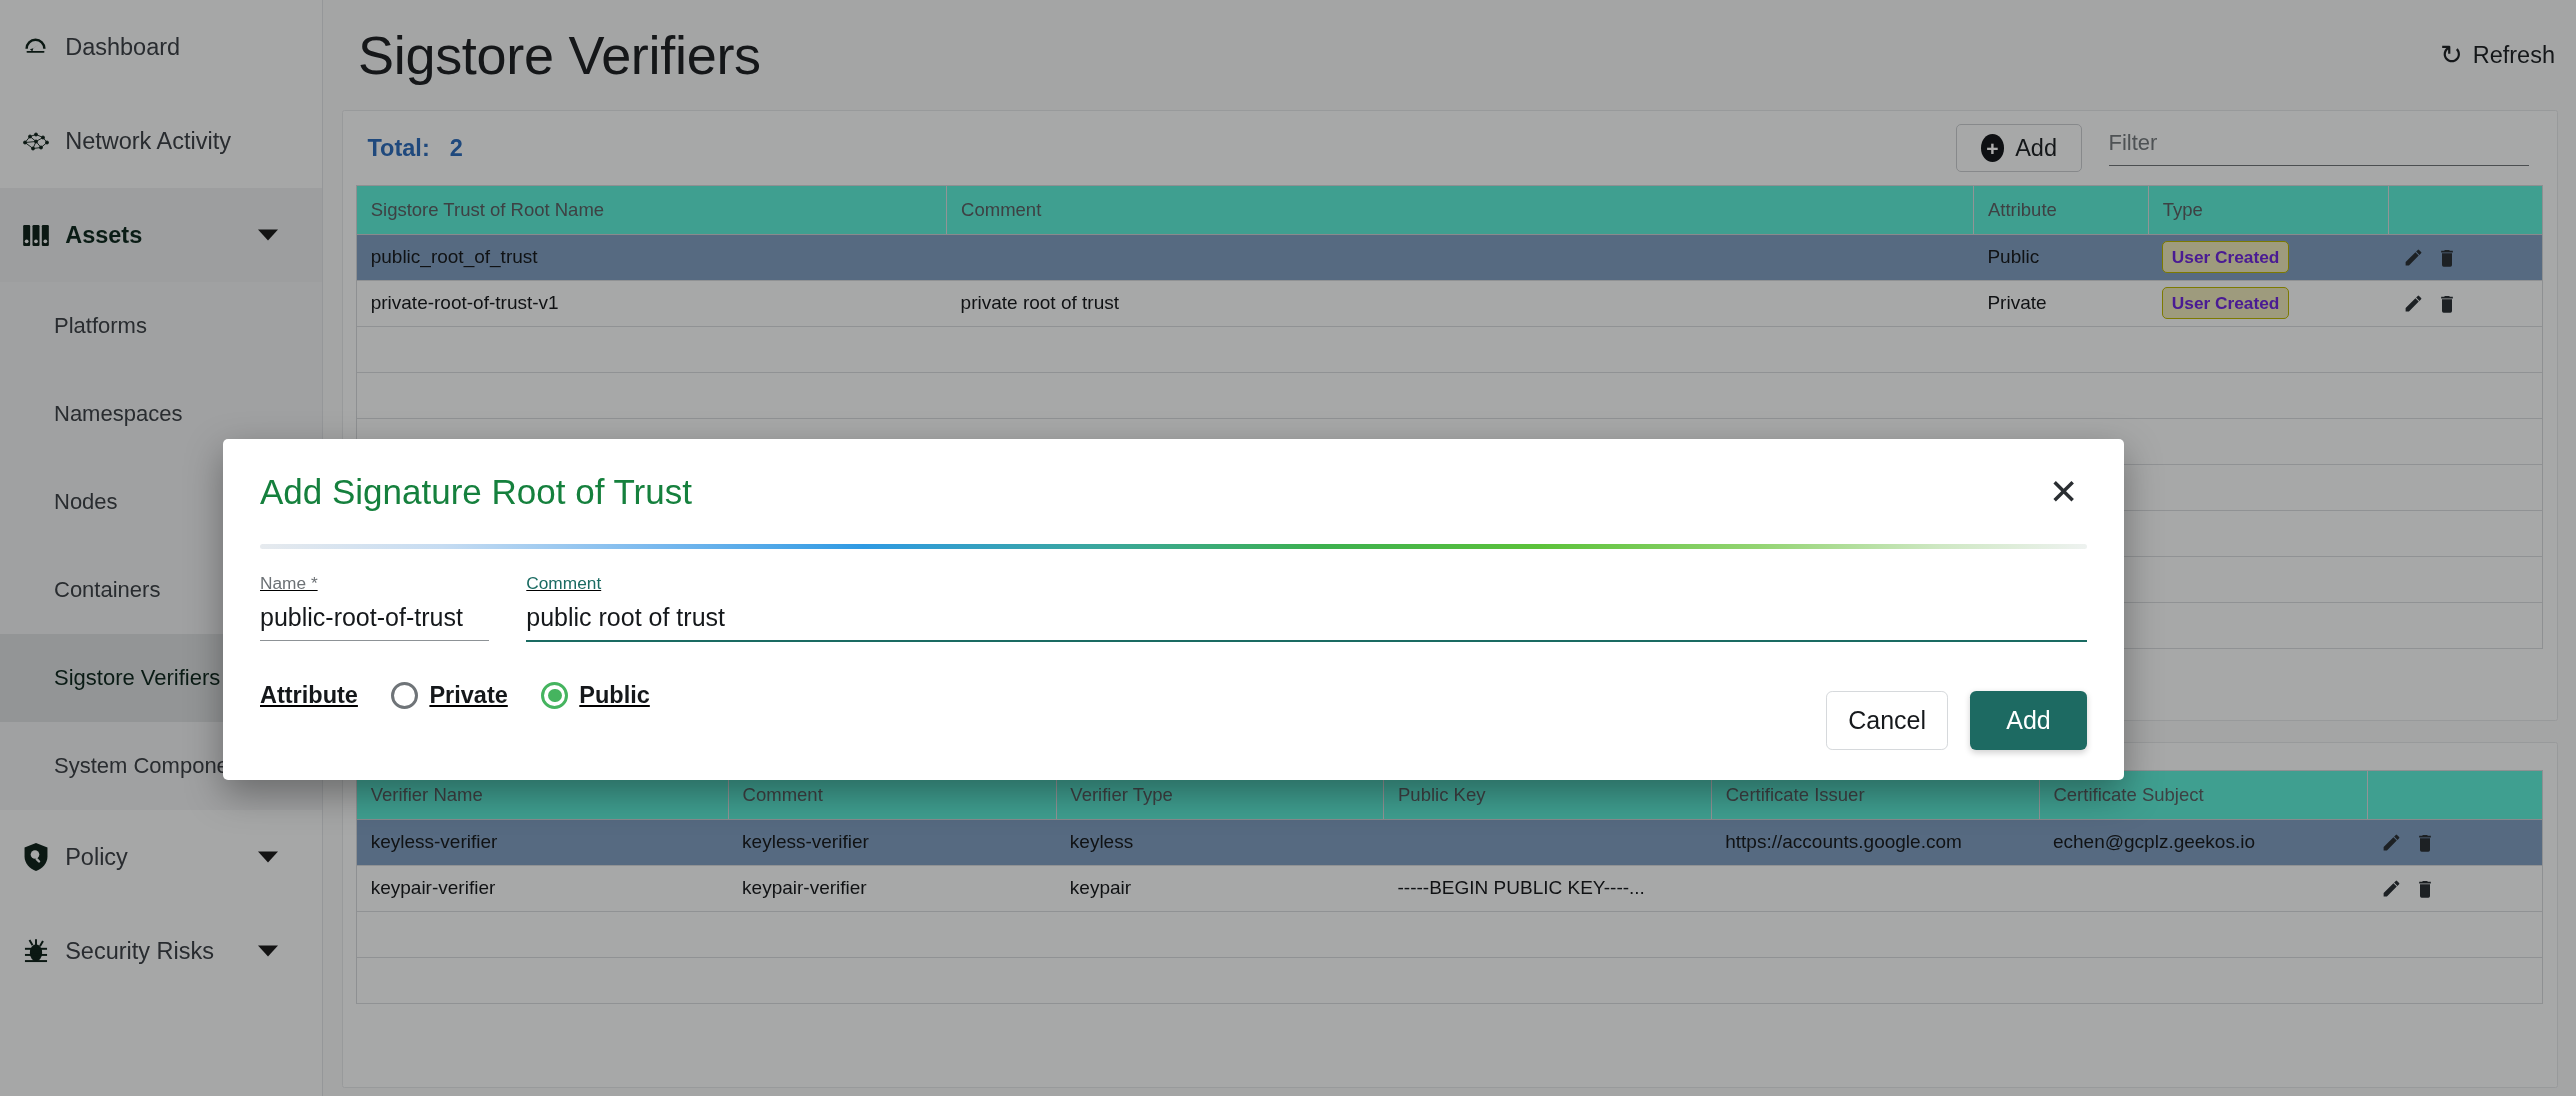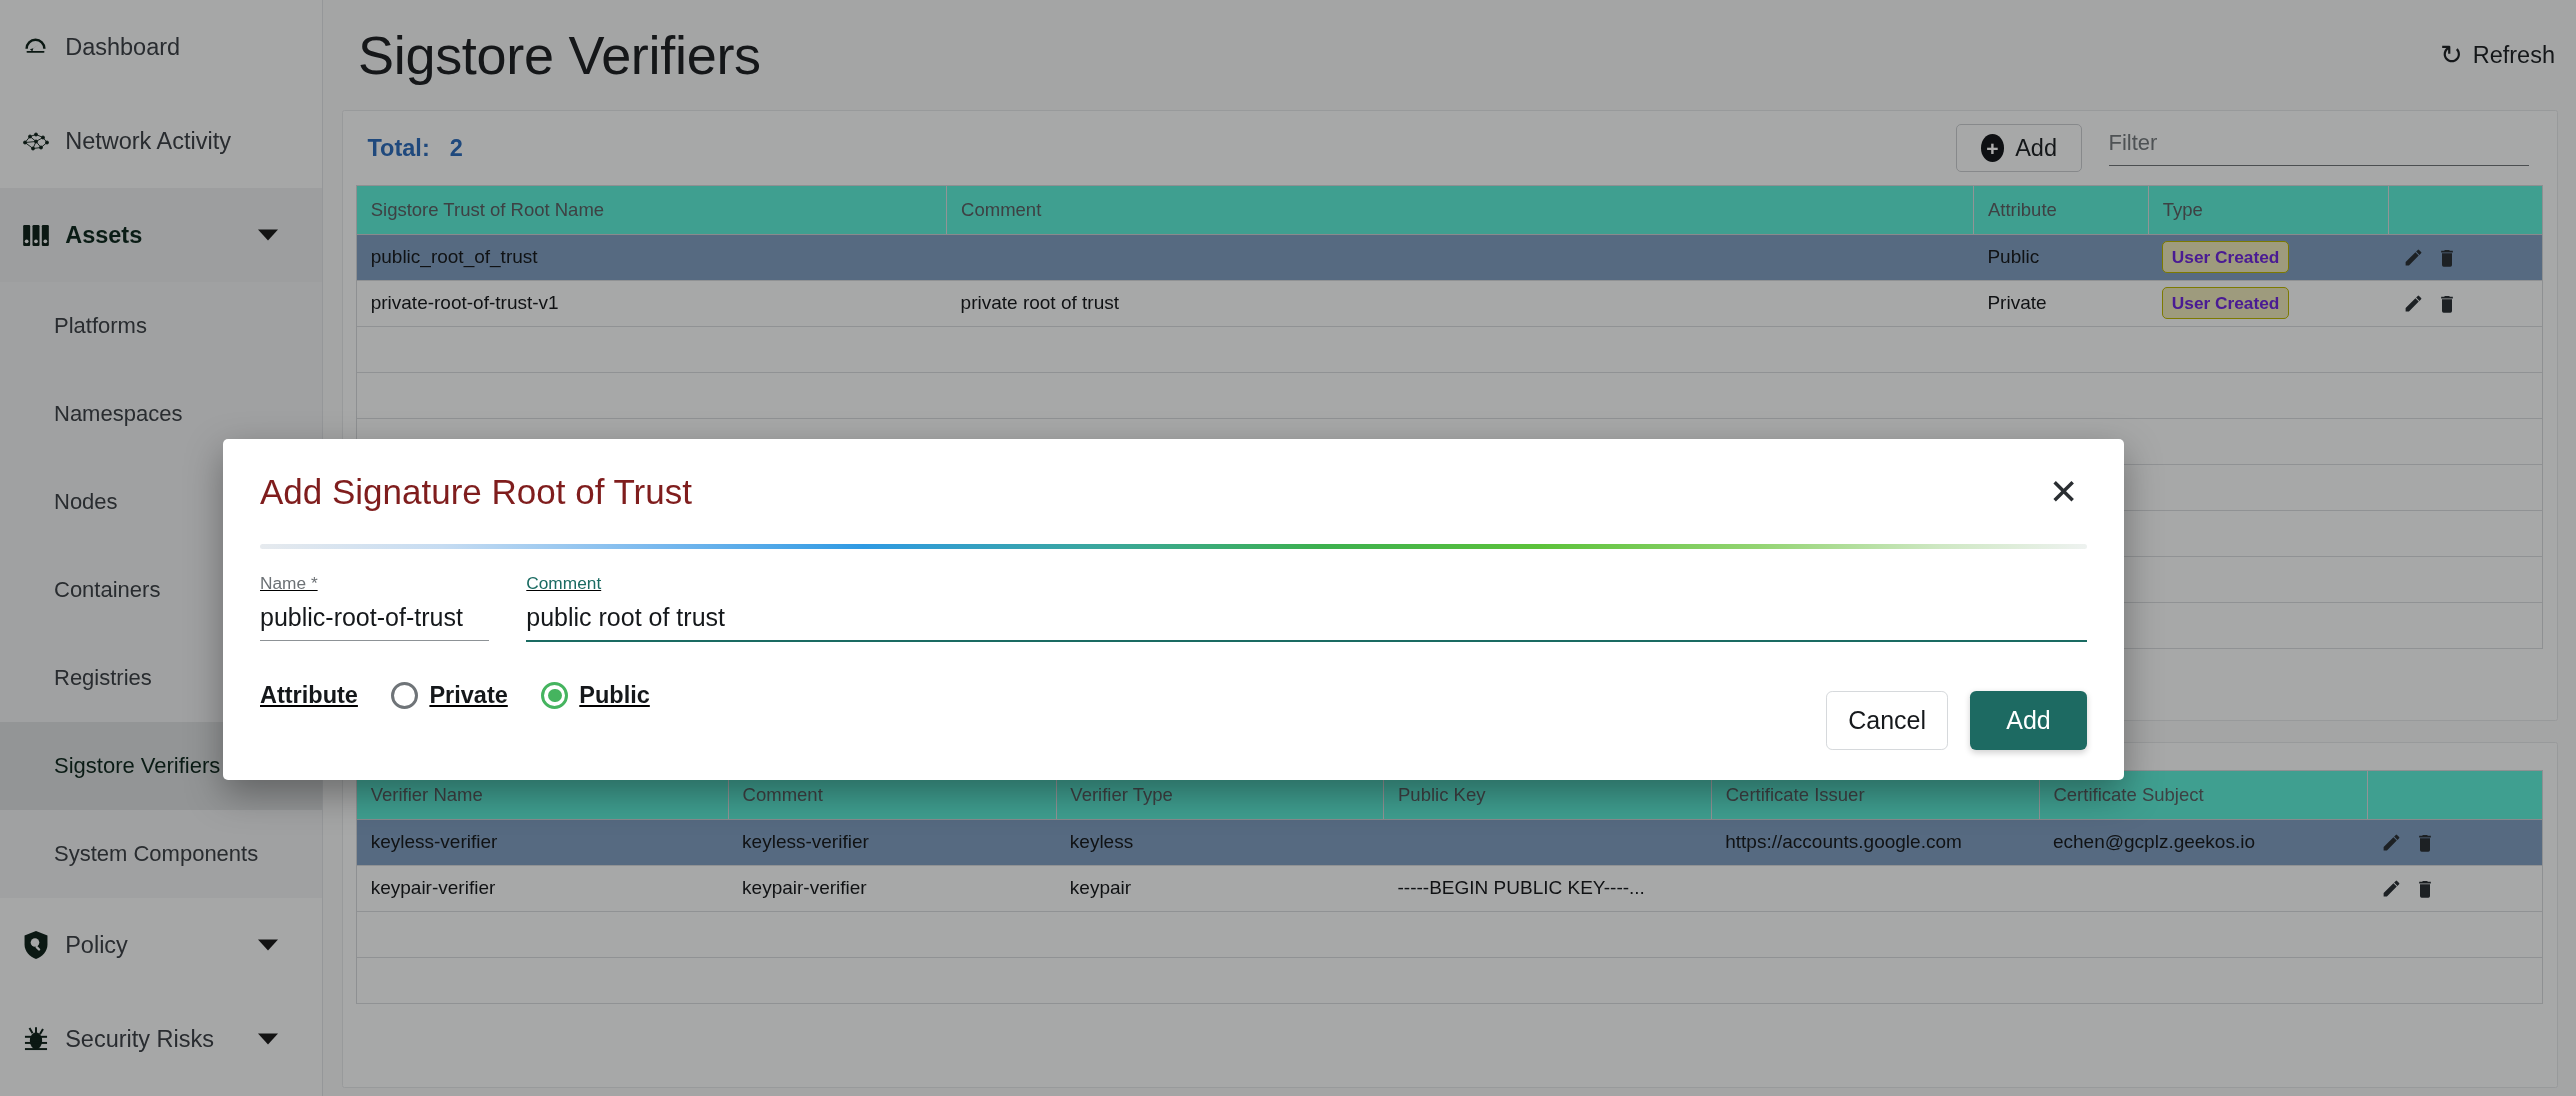--- a/index.html
+++ b/index.html
@@ -214,21 +214,21 @@
     border-radius: 5px;
     box-shadow: 0 13.6px 37px rgba(0,0,0,0.34);
     z-index: 100;
     padding: 0 37px;
   }
   #modal-head {
     display: flex; align-items: center;
     height: 105px;
   }
   #modal-title {
-    font-size: 35px; color: #7f1d1d; font-weight: 400;
+    font-size: 35px; color: #15803d; font-weight: 400;
     font-family: "Liberation Sans Narrow", "Liberation Sans", sans-serif;
     text-align: center;
   }
   #modal-close {
     margin-left: auto;
     font-size: 35px; line-height: 1;
     color: #2a2e32; cursor: pointer;
     font-weight: 300;
     padding: 6.2px 8.6px;
   }
@@ -360,23 +360,20 @@
       <span>Platforms</span>
     </div>
     <div class="nav-sub">
       <span>Namespaces</span>
     </div>
     <div class="nav-sub">
       <span>Nodes</span>
     </div>
     <div class="nav-sub">
       <span>Containers</span>
-    </div>
-    <div class="nav-sub">
-      <span>Registries</span>
     </div>
     <div class="nav-sub active">
       <span>Sigstore Verifiers</span>
     </div>
     <div class="nav-sub">
       <span>System Components</span>
     </div>
 
     <div class="nav-top">
       <span class="nav-icon">

